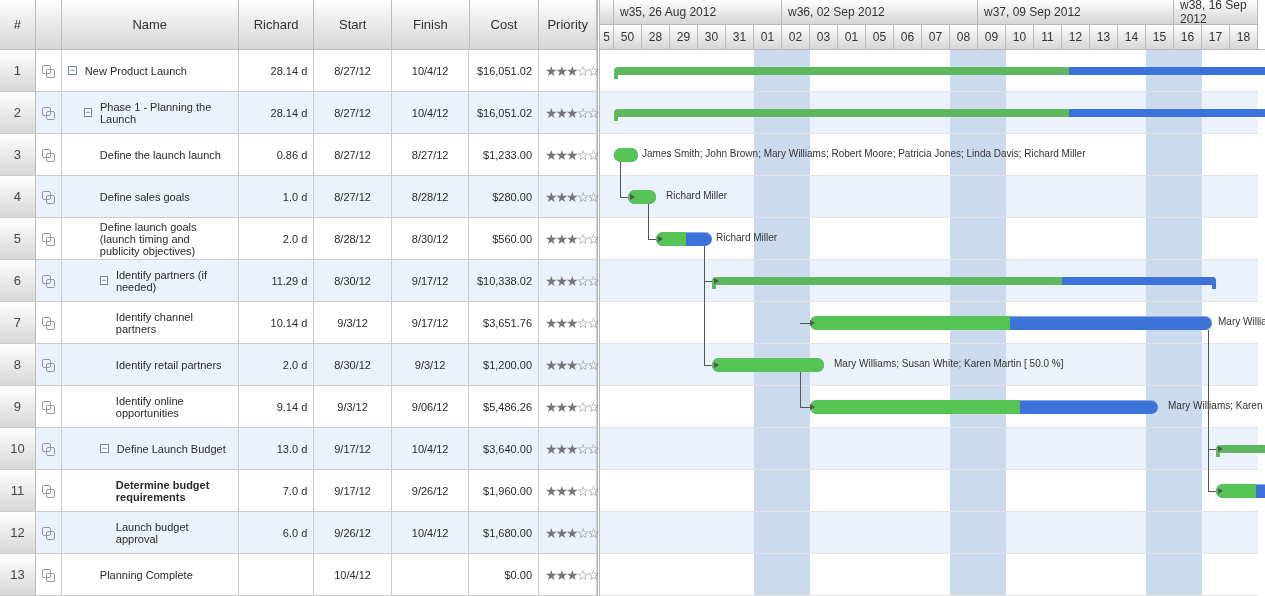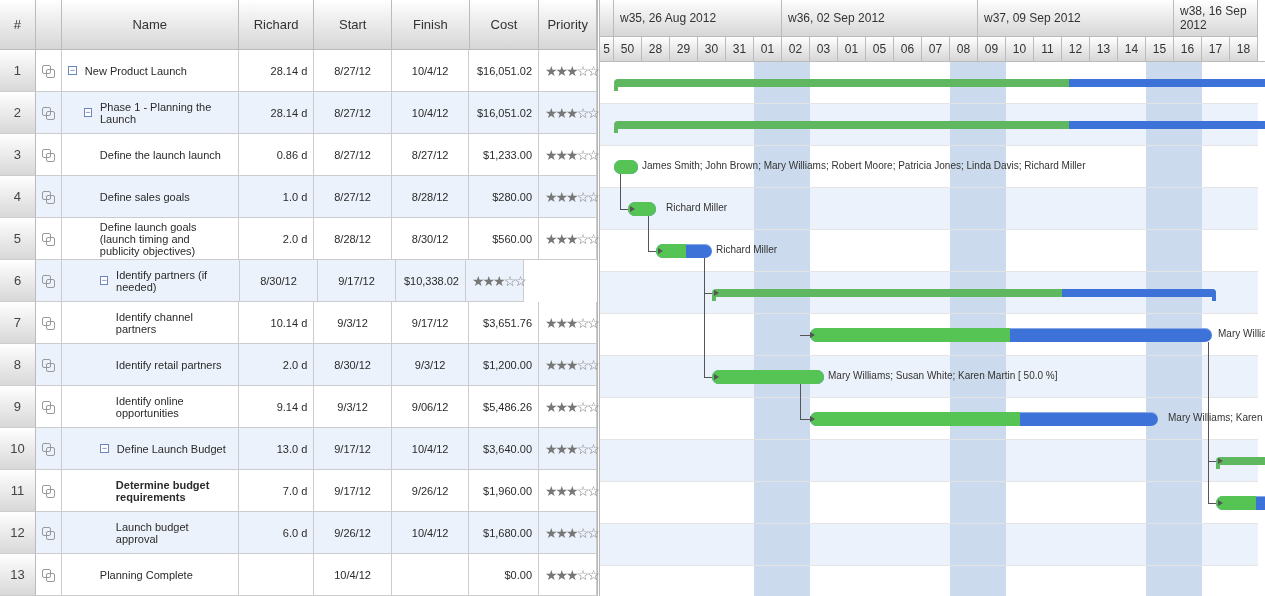--- a/index.html
+++ b/index.html
@@ -87,21 +87,21 @@
   
   .chain { display:inline-block; width:14px; height:14px; position:relative;}
   .chain::before, .chain::after {
     content:""; position:absolute; width:7px; height:7px; border:1.5px solid #999; border-radius:2px;
   }
   .chain::before { left:0; top:1px; }
   .chain::after { left:4px; top:5px; }
 
   
   .timeline-header { display:flex; flex-direction:column; }
-  .tl-week-row { display:flex; height:37px; }
+  .tl-week-row { display:flex; height:25px; }
   .tl-day-row { display:flex; height:25px; border-bottom:1px solid #bbb;}
   .tl-week {
     background: linear-gradient(to bottom, #fff 0%, #f0f0f0 35%, #d6d6d6 100%);
     border-right:1px solid #bbb; border-bottom:1px solid #bbb;
     display:flex; align-items:center; padding-left:6px;
     font-size: 12px; color: #333;
   }
   .tl-day {
     background: linear-gradient(to bottom, #fff 0%, #f0f0f0 35%, #d6d6d6 100%);
     border-right:1px solid #bbb;
@@ -271,20 +271,21 @@
           <div class="cell cell-num">6</div>
           <div class="cell cell-icon">
             <span class="chain"></span>
           </div>
           <div class="cell cell-name">
             <div class="cell-name-inner" style="padding-left: 32px;">
               <span class="expand-box">−</span>
               <span style="max-width: 140px;">Identify partners (if needed)</span>
             </div>
           </div>
+          <div class="cell cell-dur">11.29 d</div>
           <div class="cell cell-start">8/30/12</div>
           <div class="cell cell-finish">9/17/12</div>
           <div class="cell cell-cost">$10,338.02</div>
           <div class="cell cell-pri">
             <span class="stars">★★★☆☆</span>
           </div>
         </div>
         <div class="row">
           <div class="cell cell-num">7</div>
           <div class="cell cell-icon">
@@ -516,21 +517,21 @@
           </div>
           <div class="bar-label" style="left: 618px;">Mary Willia</div>
         </div>
         <div class="gantt-row alt" style="width: 658px;">
           <div class="weekend-band" style="left: 154px; width: 56px;"></div>
           <div class="weekend-band" style="left: 350px; width: 56px;"></div>
           <div class="weekend-band" style="left: 546px; width: 56px;"></div>
           <div class="bar-task fulldone" style="left: 112px; width: 112px;">
             <div class="done" style="width: 112px;"></div>
           </div>
-          <div class="bar-label" style="left: 228px;">Mary Williams; Susan White; Karen Martin [ 50.0 %]</div>
+          <div class="bar-label" style="left: 234px;">Mary Williams; Susan White; Karen Martin [ 50.0 %]</div>
         </div>
         <div class="gantt-row" style="width: 658px;">
           <div class="weekend-band" style="left: 154px; width: 56px;"></div>
           <div class="weekend-band" style="left: 350px; width: 56px;"></div>
           <div class="weekend-band" style="left: 546px; width: 56px;"></div>
           <div class="bar-task" style="left: 210px; width: 348px;">
             <div class="done" style="width: 210px;"></div>
           </div>
           <div class="bar-label" style="left: 568px;">Mary Williams; Karen Martin; S</div>
         </div>

